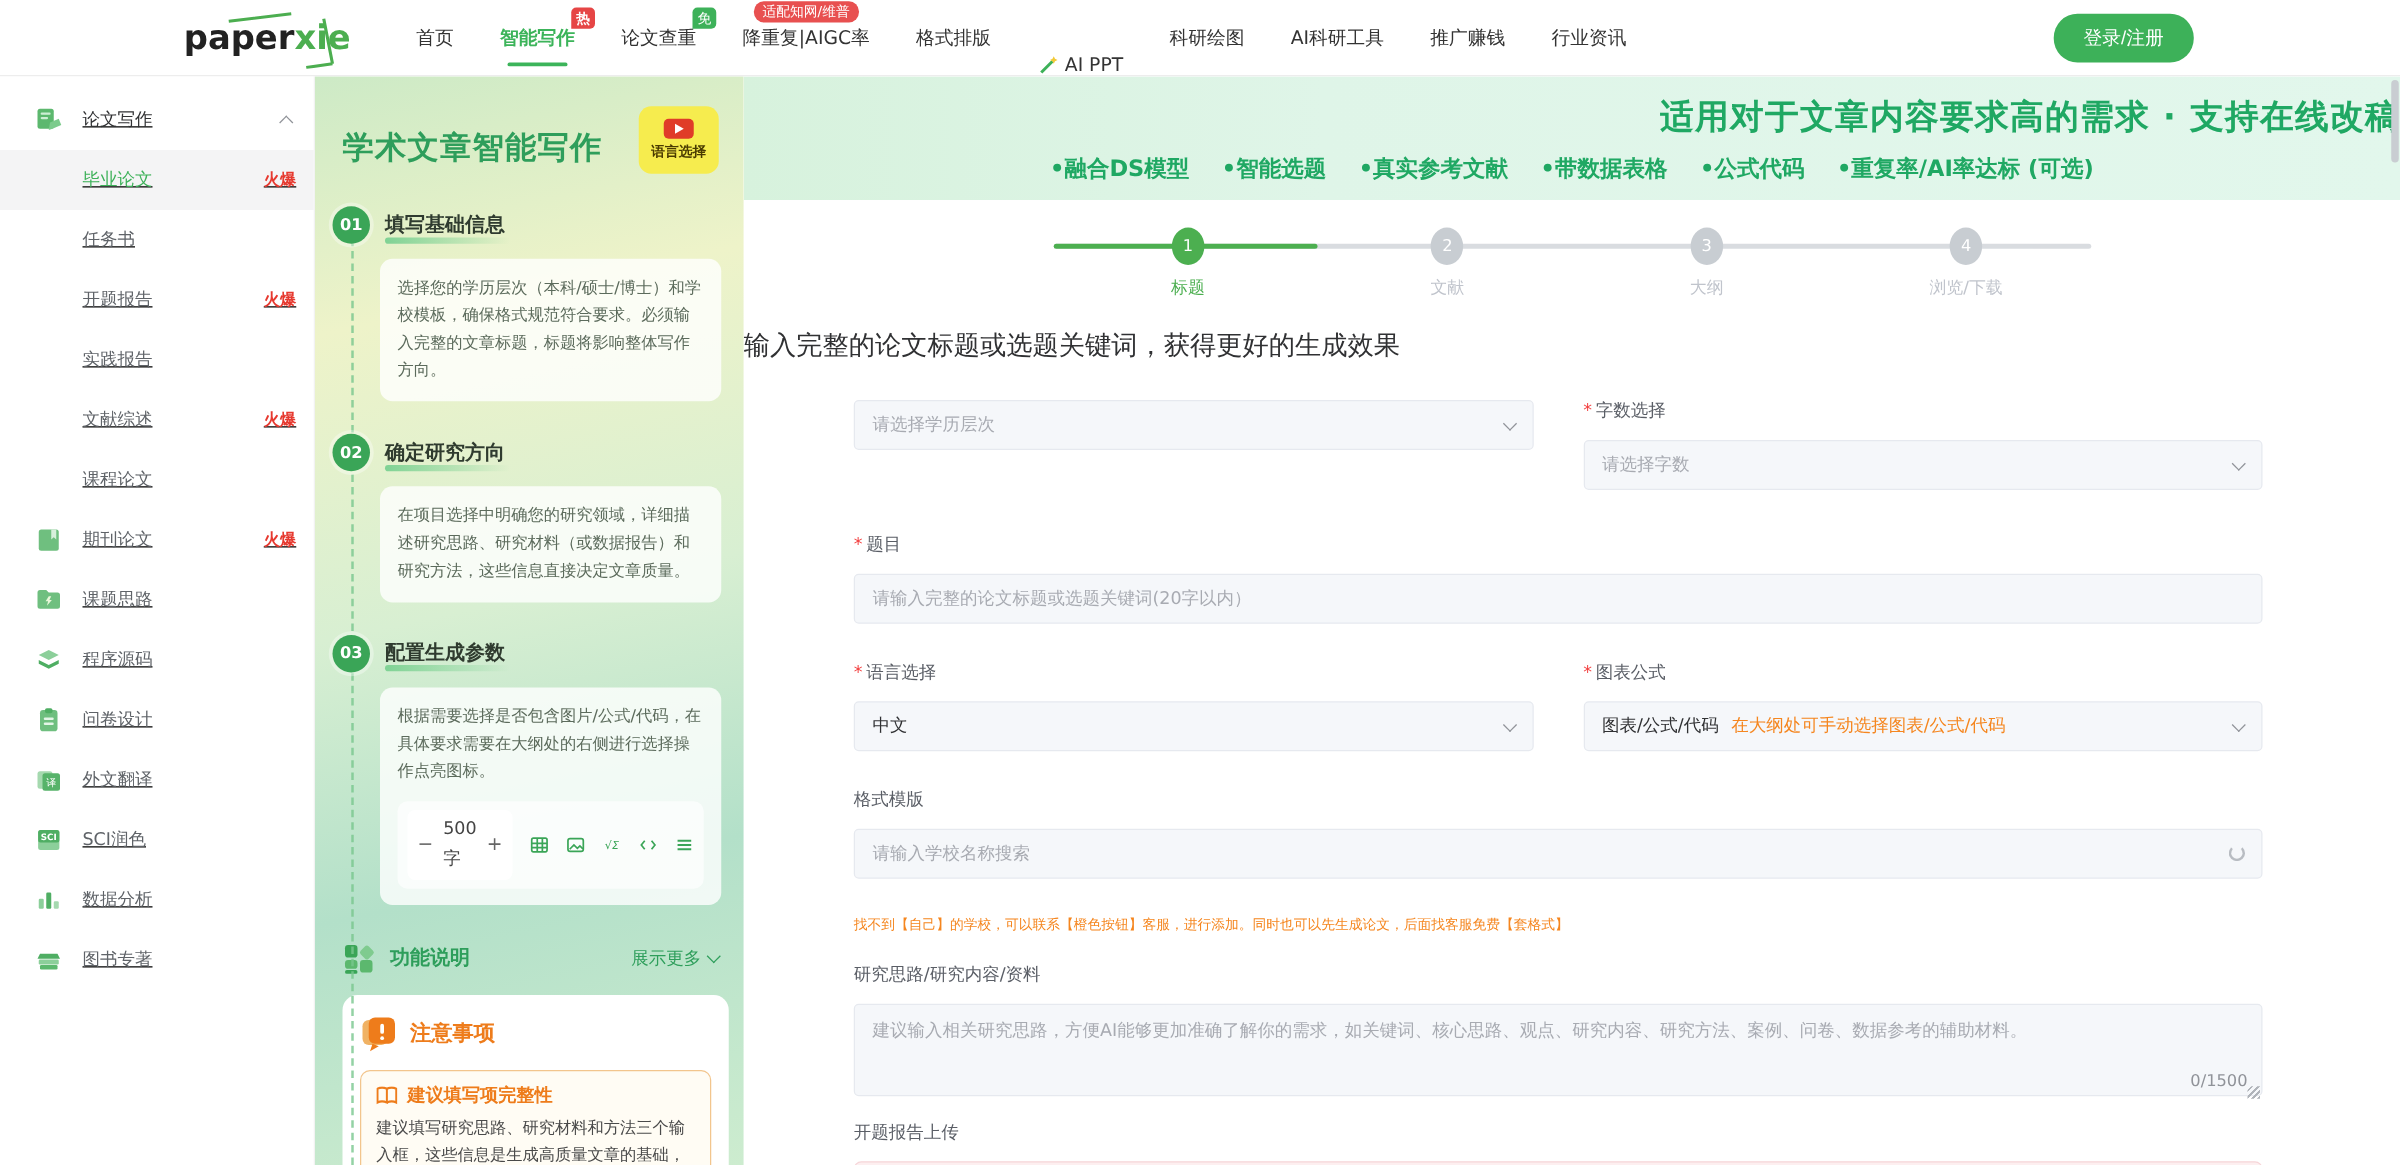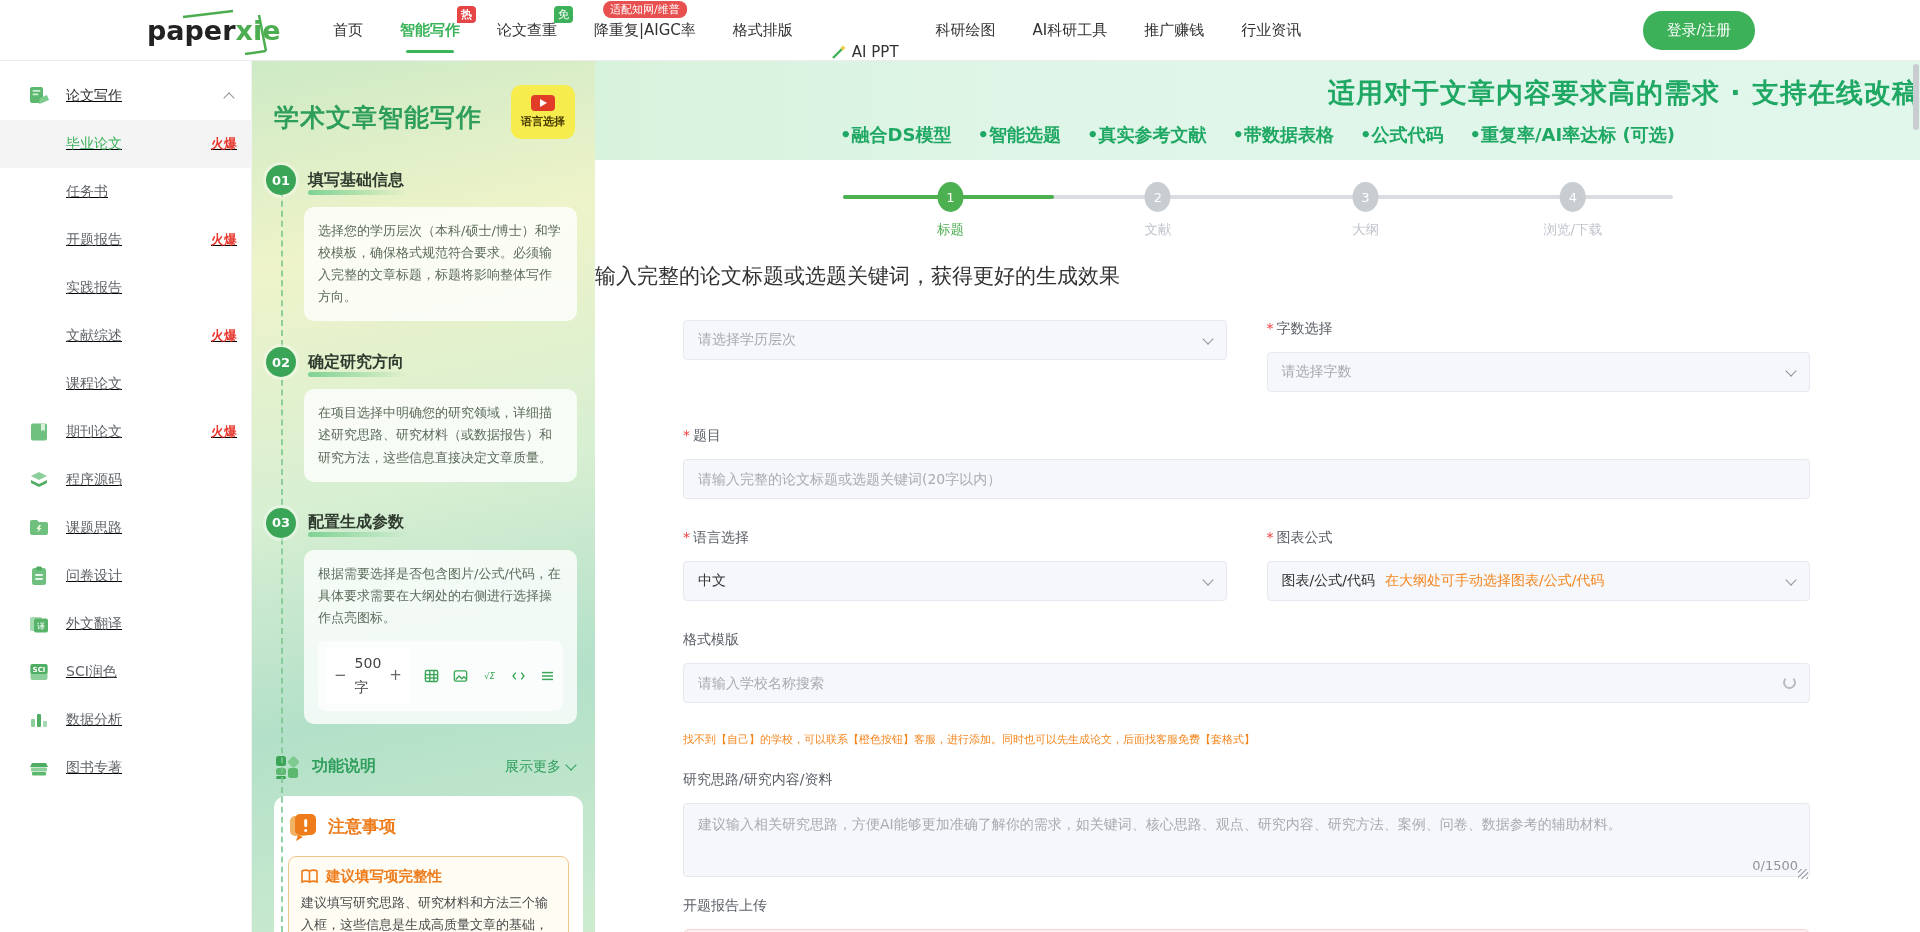--- a/index.html
+++ b/index.html
@@ -225,31 +225,31 @@
       <div class="side-item hasicon">
         <svg class="sicon" viewBox="0 0 22 22">
           <rect x="3" y="2.5" width="16" height="17" rx="2" fill="#6fbf7f"></rect>
           <path d="M13 2.5 h4 v8 l-2 -1.8 -2 1.8 z" fill="#d8f0dc"></path>
         </svg>
         <span class="slabel">期刊论文</span>
         <span class="hot">火爆</span>
       </div>
       <div class="side-item hasicon">
         <svg class="sicon" viewBox="0 0 22 22">
+          <path d="M2 5 a2 2 0 0 1 2-2 h5 l2 2 h7 a2 2 0 0 1 2 2 v9 a2 2 0 0 1 -2 2 h-14 a2 2 0 0 1 -2-2 z" fill="#6fbf7f"></path>
+          <path d="M11 8 l-2.5 4 h2 l-1 3.5 4 -4.5 h-2 l1.5 -3 z" fill="#e9f7d9"></path>
+        </svg>
+        <span class="slabel">课题思路</span>
+      </div>
+      <div class="side-item hasicon">
+        <svg class="sicon" viewBox="0 0 22 22">
           <path d="M11 3 l8 4 -8 4 -8 -4 z" fill="#8ccf9a"></path>
           <path d="M3 11 l8 4 8 -4 v3 l-8 4 -8 -4 z" fill="#4fae63"></path>
         </svg>
         <span class="slabel">程序源码</span>
-      </div>
-      <div class="side-item hasicon">
-        <svg class="sicon" viewBox="0 0 22 22">
-          <path d="M2 5 a2 2 0 0 1 2-2 h5 l2 2 h7 a2 2 0 0 1 2 2 v9 a2 2 0 0 1 -2 2 h-14 a2 2 0 0 1 -2-2 z" fill="#6fbf7f"></path>
-          <path d="M11 8 l-2.5 4 h2 l-1 3.5 4 -4.5 h-2 l1.5 -3 z" fill="#e9f7d9"></path>
-        </svg>
-        <span class="slabel">课题思路</span>
       </div>
       <div class="side-item hasicon">
         <svg class="sicon" viewBox="0 0 22 22">
           <rect x="4" y="3" width="14" height="17" rx="2.5" fill="#6fbf7f"></rect>
           <rect x="8" y="1.5" width="6" height="4" rx="1.5" fill="#4fae63"></rect>
           <rect x="7" y="9" width="8" height="2" rx="1" fill="#e4f5e7"></rect>
           <rect x="7" y="13" width="8" height="2" rx="1" fill="#e4f5e7"></rect>
         </svg>
         <span class="slabel">问卷设计</span>
       </div>

